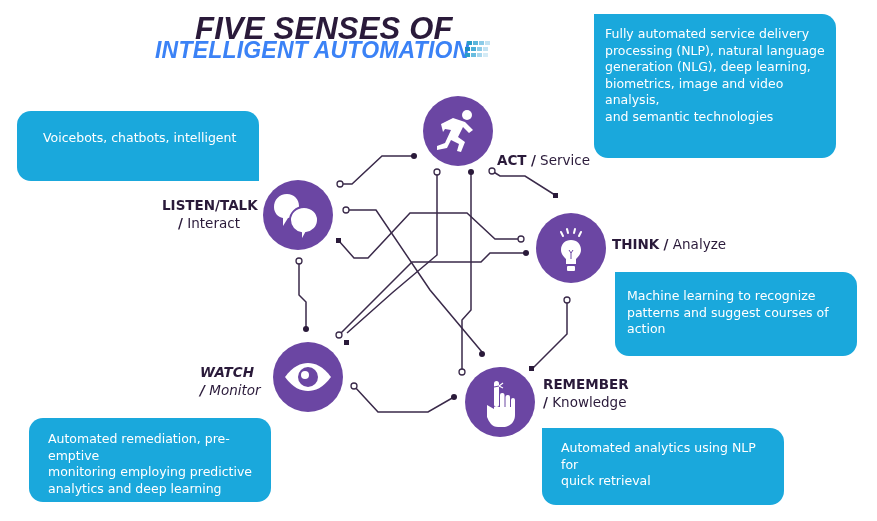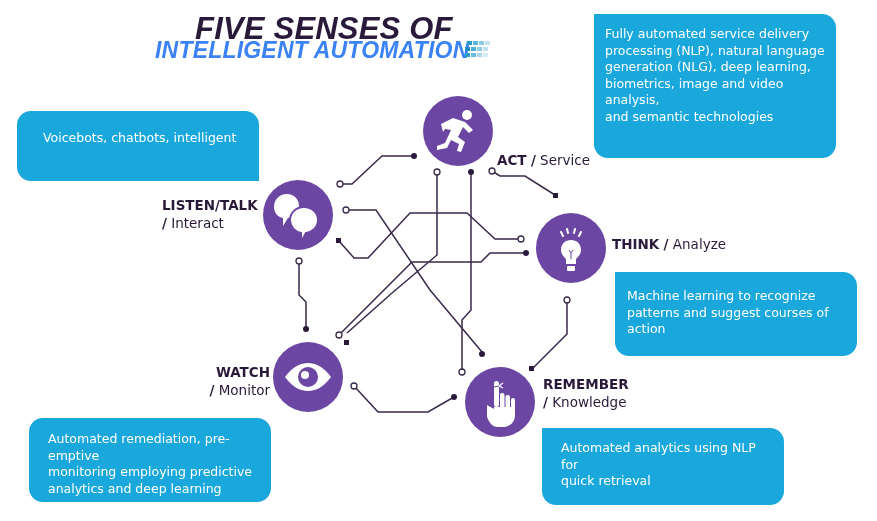--- a/index.html
+++ b/index.html
@@ -121,21 +121,21 @@
 </div>
 
 <div class="circle" style="left:263px;top:180px;width:70px;height:70px;">
   <svg viewBox="0 0 70 70">
     <g fill="#ffffff">
       <path d="M24 14 C16 14 11 20 11 27 C11 33 15 37 20 38 L20 46 L25 38 C31 37 36 33 36 26 C36 19 31 14 24 14 Z"></path>
       <path d="M41 27 C33 27 27 33 27 40 C27 47 32 52 38 53 L38 62 L43 53 C50 52 55 47 55 40 C55 33 49 27 41 27 Z" stroke="#6b46a3" stroke-width="2"></path>
     </g>
   </svg>
 </div>
-<div class="label" style="left:162px;top:196px;text-align:left;width:94px;">
+<div class="label" style="left:162px;top:196px;text-align:center;width:94px;">
   <b>LISTEN/TALK</b><br>
   <b>/</b>
   <span class="sub">Interact</span>
 </div>
 
 <div class="circle" style="left:536px;top:213px;width:70px;height:70px;">
   <svg viewBox="0 0 70 70">
     <g fill="#ffffff" stroke="none">
       <path d="M35 27 C29 27 25 31 25 37 C25 41 28 44 30 46 L30 51 L40 51 L40 46 C42 44 45 41 45 37 C45 31 41 27 35 27 Z"></path>
       <rect x="31" y="53" width="8" height="5" rx="1"></rect>
@@ -155,21 +155,21 @@
   <span class="sub">Analyze</span>
 </div>
 
 <div class="circle" style="left:273px;top:342px;width:70px;height:70px;">
   <svg viewBox="0 0 70 70">
     <path d="M12 35 C20 24 28 21 35 21 C42 21 50 24 58 35 C50 46 42 49 35 49 C28 49 20 46 12 35 Z" fill="#ffffff"></path>
     <circle cx="35" cy="35" r="10" fill="#6b46a3"></circle>
     <circle cx="32" cy="33" r="4" fill="#ffffff"></circle>
   </svg>
 </div>
-<div class="label" style="left:200px;top:363px;text-align:right;width:70px;">
+<div class="label" style="left:200px;top:363px;width:70px;font-style:italic;">
   <b>WATCH</b><br>
   <b>/</b>
   <span class="sub">Monitor</span>
 </div>
 
 <div class="circle" style="left:465px;top:367px;width:70px;height:70px;">
   <svg viewBox="0 0 70 70">
     <g fill="#ffffff">
       <rect x="29" y="14" width="5" height="26" rx="2.5"></rect>
       <rect x="35" y="26" width="4.5" height="16" rx="2"></rect>

